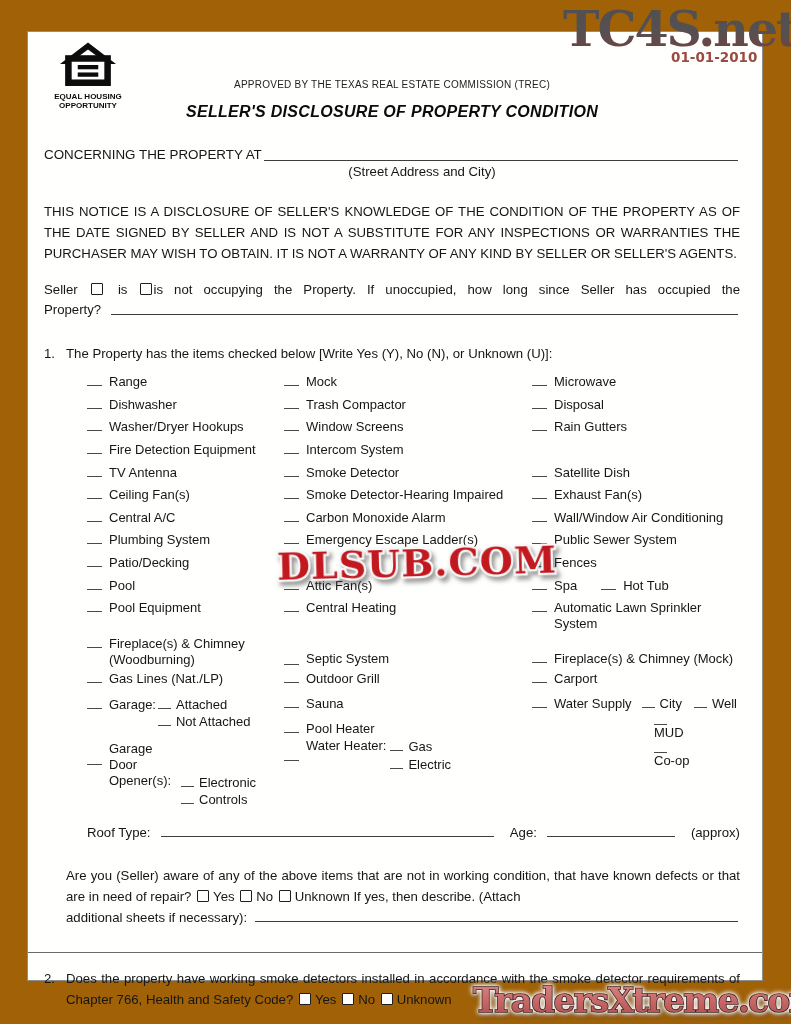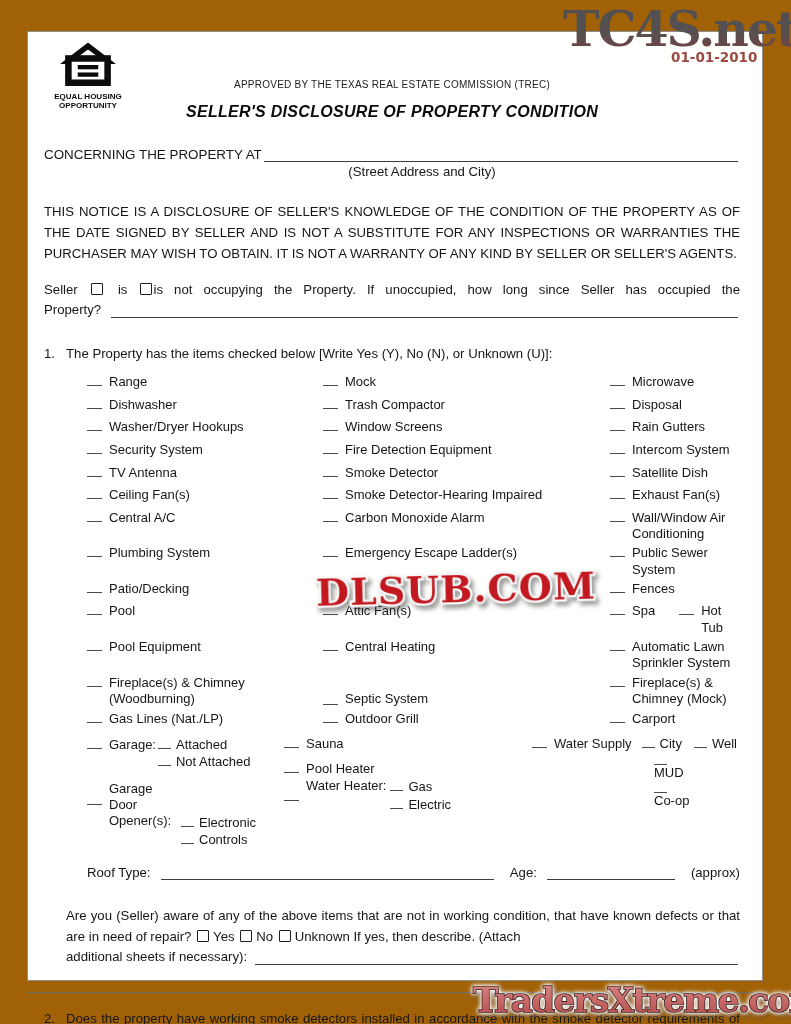--- a/index.html
+++ b/index.html
@@ -7,21 +7,21 @@
         font-family:"Liberation Sans", sans-serif;color:#161616;}
   .sheet{position:absolute;left:27px;top:31px;width:736px;height:950px;
          border:1px solid #8f8f8f;background:#fffffe;box-sizing:border-box;
          padding:8px 22px 0 16px;}
   
   .logo{position:absolute;left:17px;top:10px;width:86px;text-align:center;}
   .logo-text{font-size:8px;font-weight:bold;line-height:1.12;letter-spacing:0;color:#0c0c0c;margin-top:1px;}
   .approved{margin-top:39px;text-align:center;font-size:10px;letter-spacing:.25px;color:#222;}
   .title{margin-top:13px;text-align:center;font-weight:bold;font-size:16px;letter-spacing:.3px;color:#0b0b0b;font-style:italic;}
   
-  .flexline{display:flex;align-items:center;}
+  .flexline{display:flex;align-items:flex-start;}
   .wline{flex:1;border-bottom:1.2px solid #3d3d3d;height:1em;margin:0 2px;}
   .just{text-align:justify;}
   .jlast{text-align:justify;text-align-last:justify;}
   .cbx{display:inline-block;width:10px;height:10px;border:1.7px solid #1e1e1e;border-radius:1px;
        vertical-align:-1px;margin:0 4px 0 2px;background:#fff;}
   .cbx.tight{margin-right:1px;}
   .opt{white-space:nowrap;}
   .bl{display:inline-block;width:15px;border-bottom:1.3px solid #4a4a4a;height:.85em;
       flex:none;margin-right:7px;}
   .bl.short{width:13px;margin-right:5px;}
@@ -30,21 +30,21 @@
   
   .concerning{margin-top:26px;font-size:13.4px;}
   .hint{text-align:center;font-size:13.2px;margin-top:2px;padding-left:60px;}
   .notice{margin-top:23px;}
   .occupancy{margin-top:15px;}
   .sec{position:relative;padding-left:22px;}
   .sec-num{position:absolute;left:0;top:0;}
   .sec1{margin-top:23px;}
   
   .items{margin-left:21px;margin-top:6px;font-size:13px;line-height:1.25;}
-  .irow{display:grid;grid-template-columns:197px 248px 1fr;min-height:22.6px;align-items:start;gap:39px;}
+  .irow{display:grid;grid-template-columns:197px 248px 1fr;min-height:22.6px;align-items:start;}
   .irow.tall{min-height:34px;}
   .cell{display:flex;align-items:baseline;padding-top:3px;}
   .cell .lbl{flex:1;}
   .dual .lbl{flex:none;margin-right:24px;}
   .stack{display:flex;flex-direction:column;line-height:1.35;}
   .srow{display:flex;align-items:baseline;}
   .complex{display:grid;grid-template-columns:197px 248px 1fr;align-items:start;margin-top:2px;}
   .gd-label{width:72px;flex:none;}
   
   .roofline{margin-top:14px;margin-left:21px;font-size:13.2px;gap:8px;}
@@ -174,24 +174,20 @@
               <span class="bl"></span>
               <span class="lbl">Window Screens</span>
             </div>
           <div class="cell">
               <span class="bl"></span>
               <span class="lbl">Rain Gutters</span>
             </div>
         </div>
 
         <div class="irow">
-          <div class="cell">
-              <span class="bl"></span>
-              <span class="lbl">Security System</span>
-            </div>
           <div class="cell">
               <span class="bl"></span>
               <span class="lbl">Fire Detection Equipment</span>
             </div>
           <div class="cell">
               <span class="bl"></span>
               <span class="lbl">Intercom System</span>
             </div>
         </div>
 

